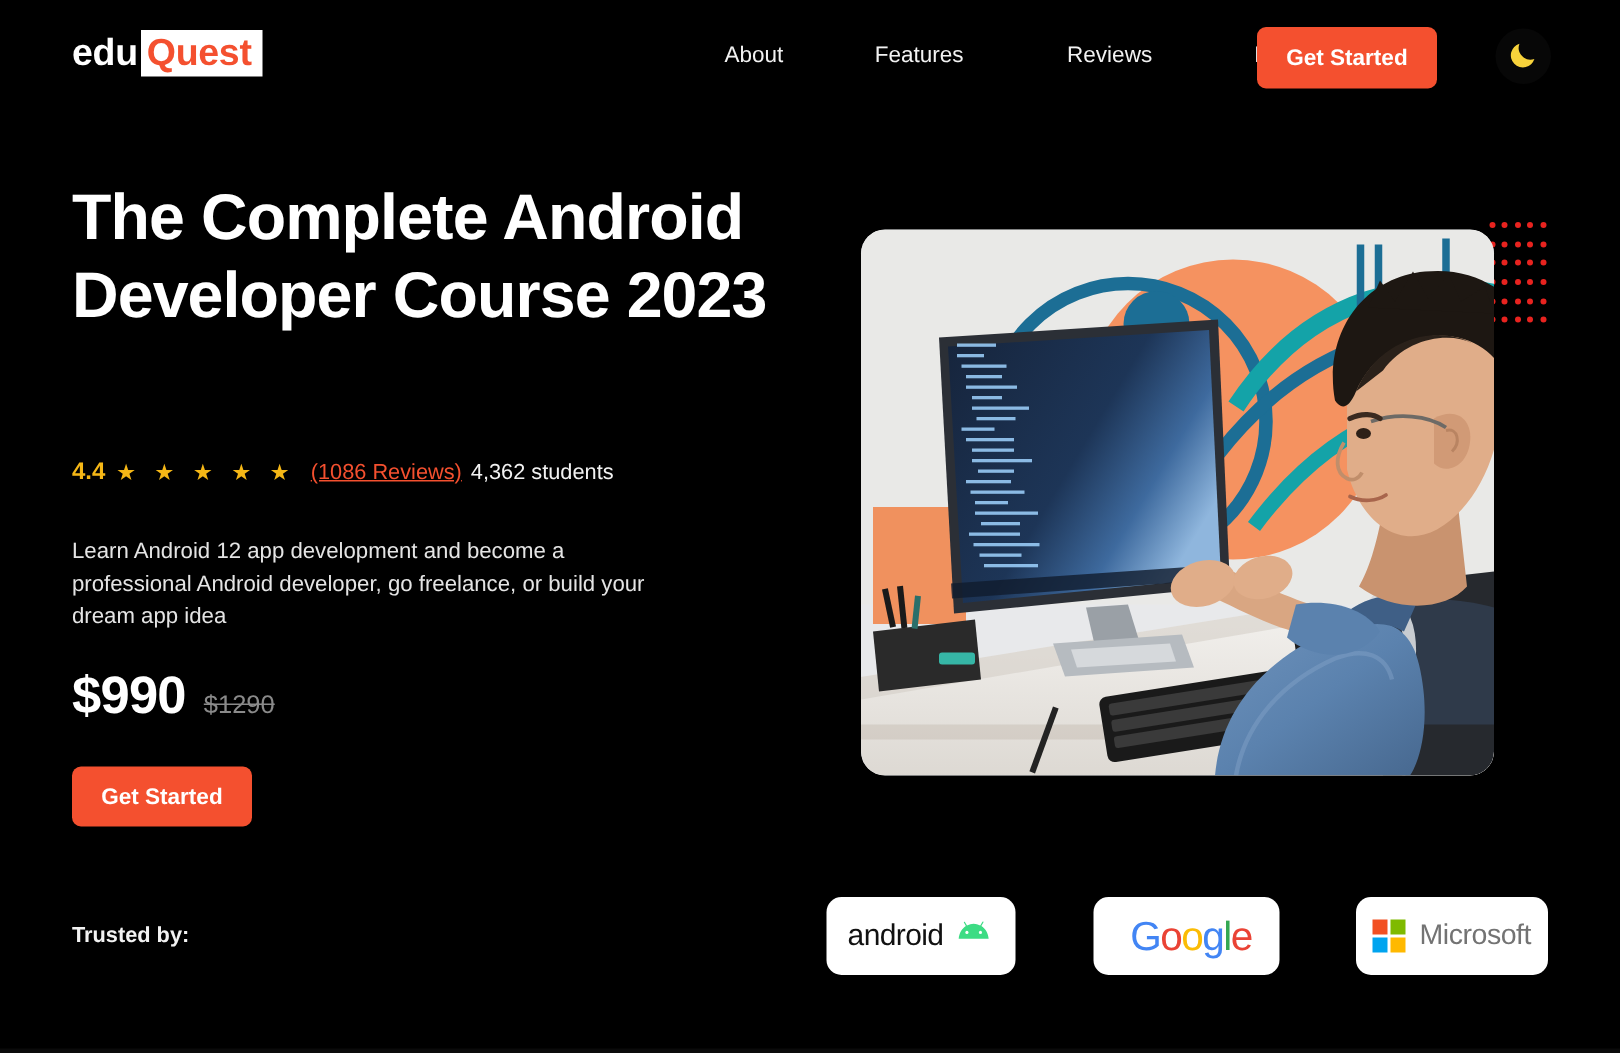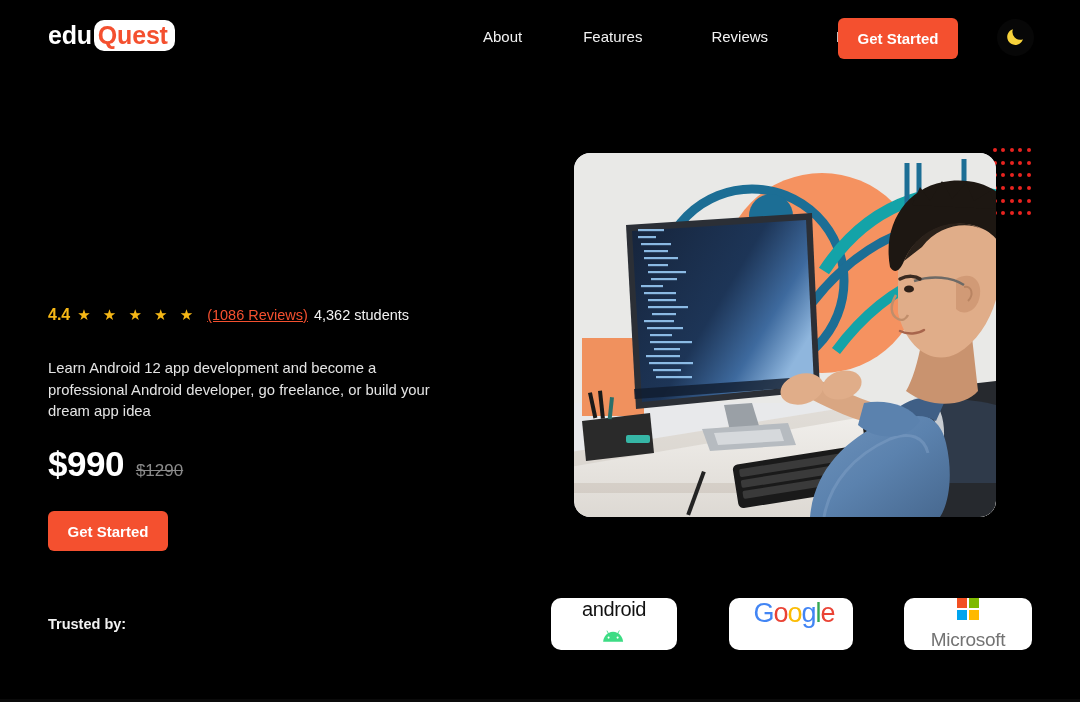--- a/index.html
+++ b/index.html
@@ -33,21 +33,21 @@
     display: flex;
     align-items: center;
     font-size: 25px;
     font-weight: 700;
     letter-spacing: -0.2px;
   }
   .logo-edu { color: #ffffff; padding-right: 2px; }
   .logo-quest {
     color: #F4502F;
     background: #ffffff;
-    border-radius: 10px;
+    border-radius: 0;
     padding: 2px 7px 3px 4px;
     line-height: 1.05;
   }
   .nav {
     position: absolute;
     left: 483px;
     top: 28px;
     display: flex;
     gap: 0px;
     align-items: center;
@@ -177,23 +177,22 @@
     color: #f2f2f2;
     font-size: 14.5px;
     font-weight: 700;
   }
   .brand-card {
     position: absolute;
     background: #ffffff;
     border-radius: 10px;
     display: flex;
     align-items: center;
-    justify-content: flex-start;
+    justify-content: center;
     gap: 9px;
-    flex-direction: column;
   }
   #brand-android { left: 551px; top: 598px; width: 126px; height: 52px; }
   #brand-google  { left: 729px; top: 598px; width: 124px; height: 52px; padding-left: 6px; }
   #brand-microsoft { left: 904px; top: 598px; width: 128px; height: 52px; }
 
   .android-text {
     color: #111111;
     font-size: 20px;
     font-weight: 400;
     letter-spacing: -0.4px;
@@ -270,20 +269,21 @@
 
     <button class="theme-toggle">
       <span>
         <svg width="21" height="21" viewBox="0 0 24 24">
           <path d="M20.5 15.2A9 9 0 0 1 9.1 3.6a9.2 9.2 0 1 0 11.4 11.6z" fill="#F7D23B"></path>
         </svg>
       </span>
     </button>
   </div>
 
+  <h1 class="hero-title">The Complete Android Developer Course 2023</h1>
 
   <div class="rating-row">
     <span class="rating-score">4.4</span>
     <span class="stars">★ ★ ★ ★ ★</span>
     <a href="#" class="reviews-link">(1086 Reviews)</a>
     <span class="students">4,362 students</span>
   </div>
 
   <p class="hero-desc">Learn Android 12 app development and become a professional Android developer, go freelance, or build your dream app idea</p>
 

